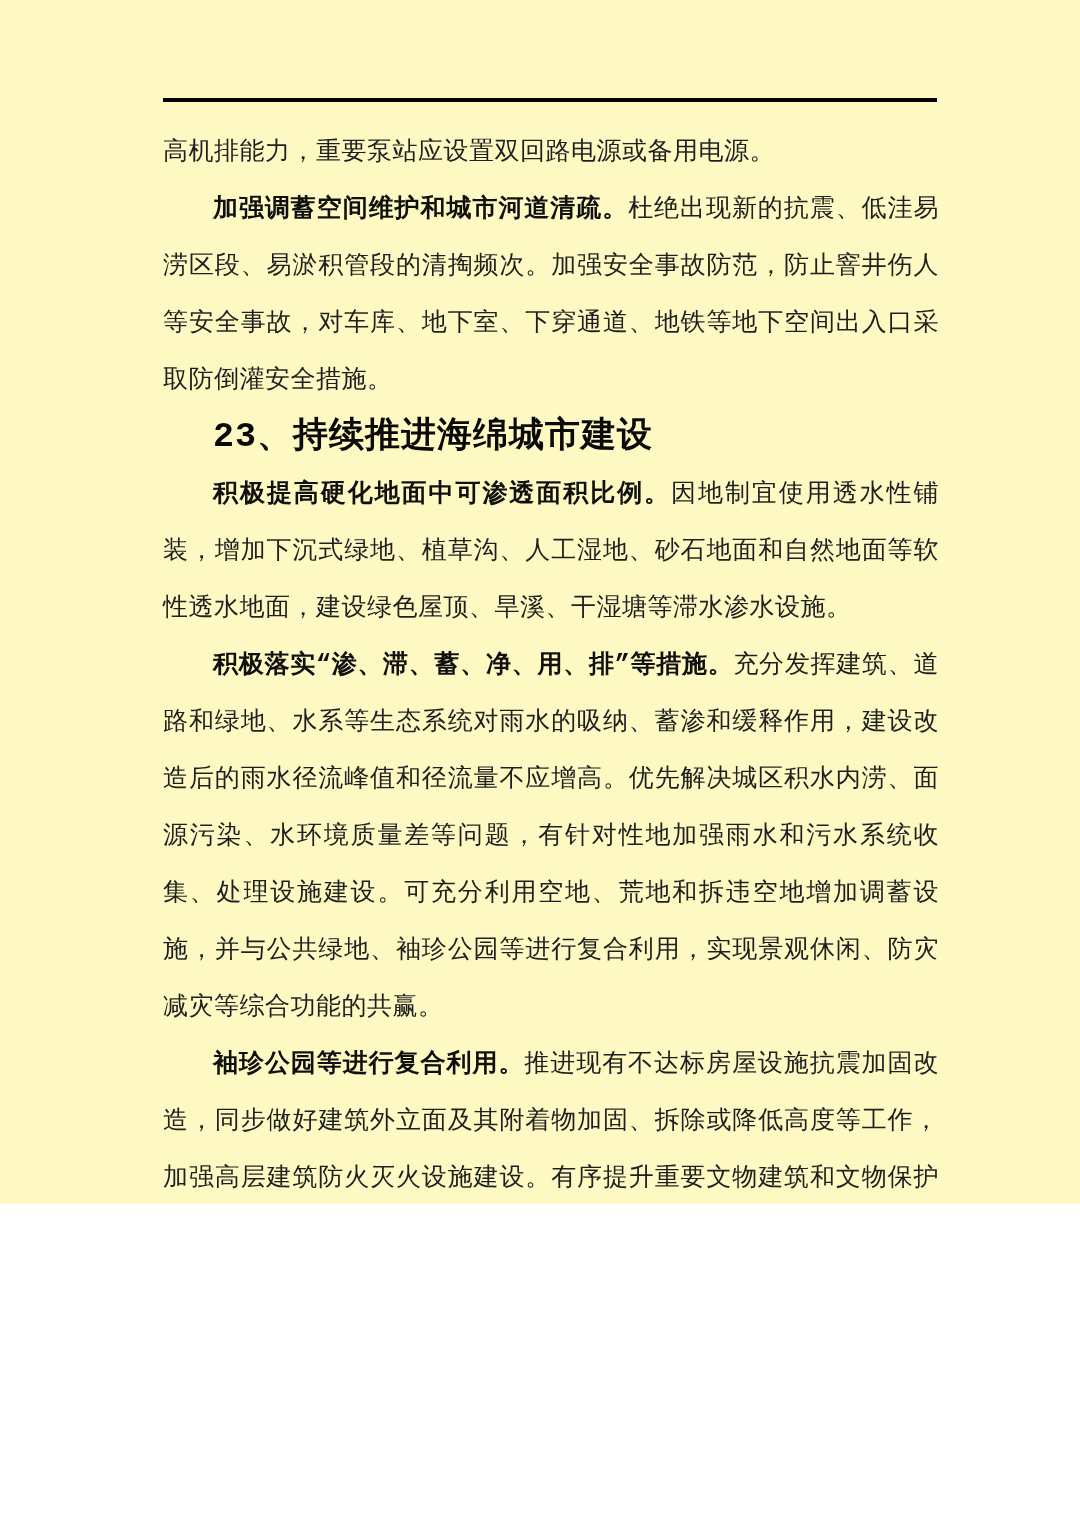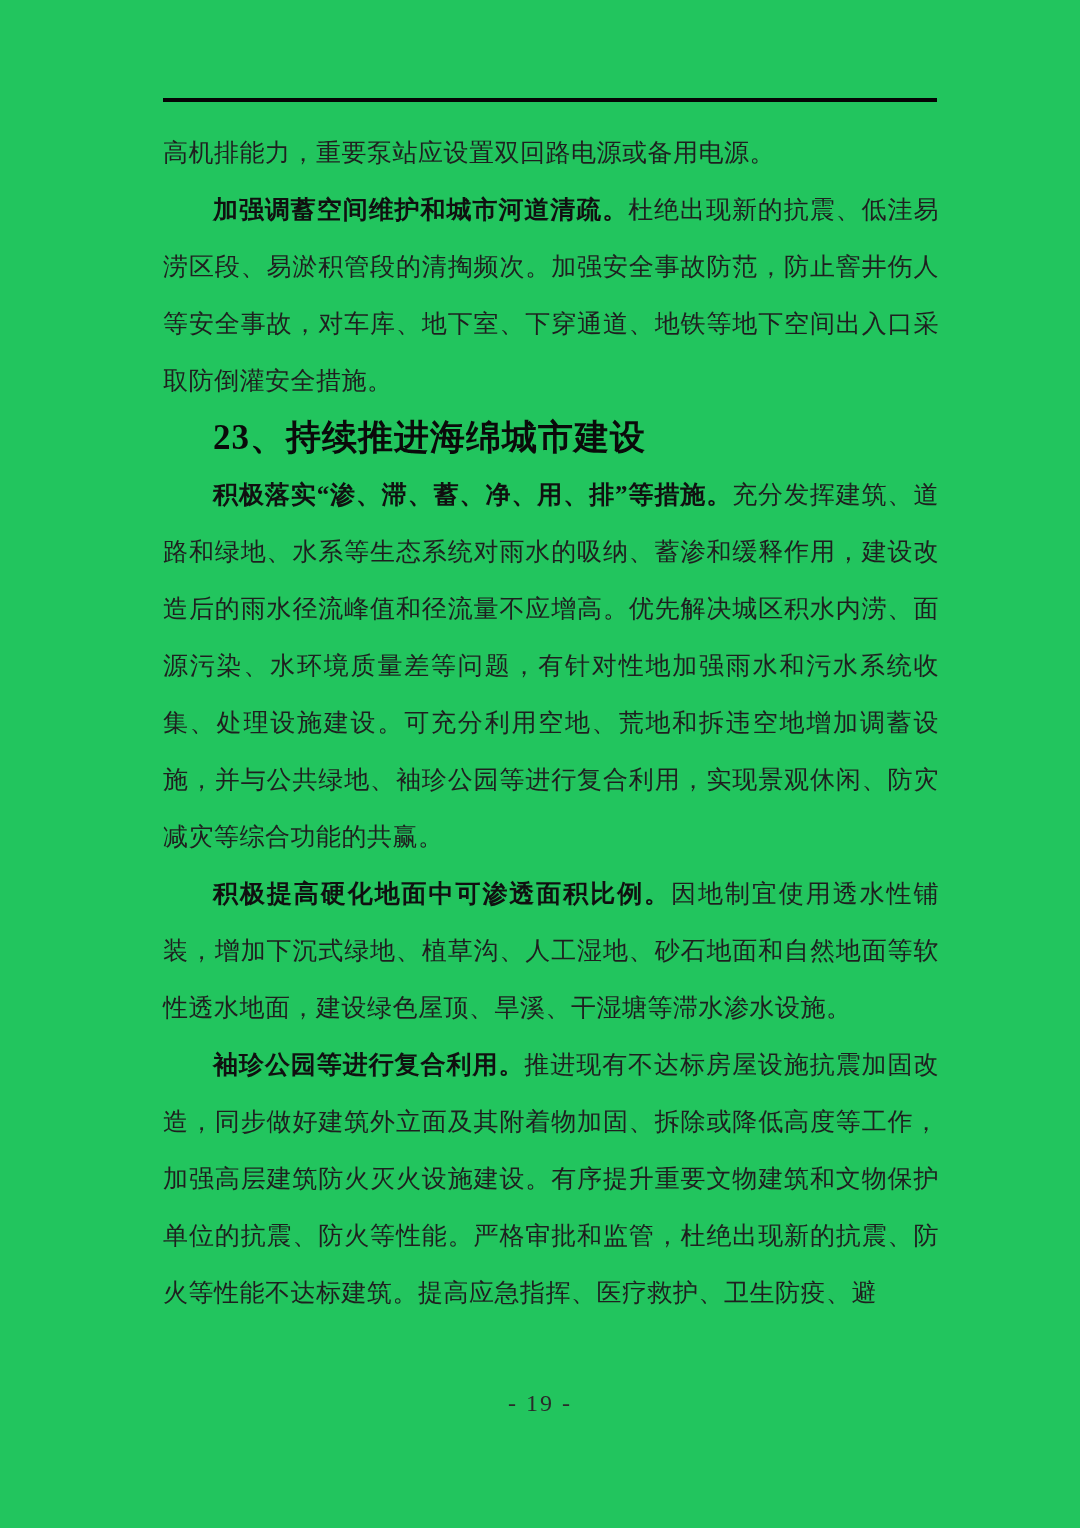--- a/index.html
+++ b/index.html
@@ -3,23 +3,23 @@
 <meta charset="utf-8">
 <style>
   html, body {
     margin: 0;
     padding: 0;
     background: #ffffff;
   }
   .page {
     position: relative;
     width: 1080px;
-    height: 1528px;
-    background: #22c55e;
-    font-family: Liberation Serif, serif;
+    height: 1204px;
+    background: #fef9c3;
+    font-family: Liberation Mono, monospace;
     color: #1f1f1f;
     overflow: hidden;
     box-sizing: border-box;
   }
   .header-rule {
     position: absolute;
     left: 163px;
     top: 98px;
     width: 774px;
     height: 4px;
@@ -75,23 +75,23 @@
   <div class="header-rule"></div>
 
   <main class="doc-body">
 
     <p class="no-indent"><span>高机排能力，重要泵站应设置双回路电源或备用电源。</span></p>
 
     <p><span class="lead">加强调蓄空间维护和城市河道清疏。</span><span>杜绝出现新的抗震、低洼易涝区段、易淤积管段的清掏频次。加强安全事故防范，防止窨井伤人等安全事故，对车库、地下室、下穿通道、地铁等地下空间出入口采取防倒灌安全措施。</span></p>
 
     <h2>23、持续推进海绵城市建设</h2>
 
+    <p><span class="lead">积极提高硬化地面中可渗透面积比例。</span><span>因地制宜使用透水性铺装，增加下沉式绿地、植草沟、人工湿地、砂石地面和自然地面等软性透水地面，建设绿色屋顶、旱溪、干湿塘等滞水渗水设施。</span></p>
+
     <p><span class="lead">积极落实“渗、滞、蓄、净、用、排”等措施。</span><span>充分发挥建筑、道路和绿地、水系等生态系统对雨水的吸纳、蓄渗和缓释作用，建设改造后的雨水径流峰值和径流量不应增高。优先解决城区积水内涝、面源污染、水环境质量差等问题，有针对性地加强雨水和污水系统收集、处理设施建设。可充分利用空地、荒地和拆违空地增加调蓄设施，并与公共绿地、袖珍公园等进行复合利用，实现景观休闲、防灾减灾等综合功能的共赢。</span></p>
-
-    <p><span class="lead">积极提高硬化地面中可渗透面积比例。</span><span>因地制宜使用透水性铺装，增加下沉式绿地、植草沟、人工湿地、砂石地面和自然地面等软性透水地面，建设绿色屋顶、旱溪、干湿塘等滞水渗水设施。</span></p>
 
 
     <p><span class="lead">袖珍公园等进行复合利用。</span><span>推进现有不达标房屋设施抗震加固改造，同步做好建筑外立面及其附着物加固、拆除或降低高度等工作，加强高层建筑防火灭火设施建设。有序提升重要文物建筑和文物保护单位的抗震、防火等性能。严格审批和监管，杜绝出现新的抗震、防火等性能不达标建筑。提高应急指挥、医疗救护、卫生防疫、避</span></p>
 
   </main>
 
   <div class="page-footer"><span>- 19 -</span></div>
 
 </div>
 

